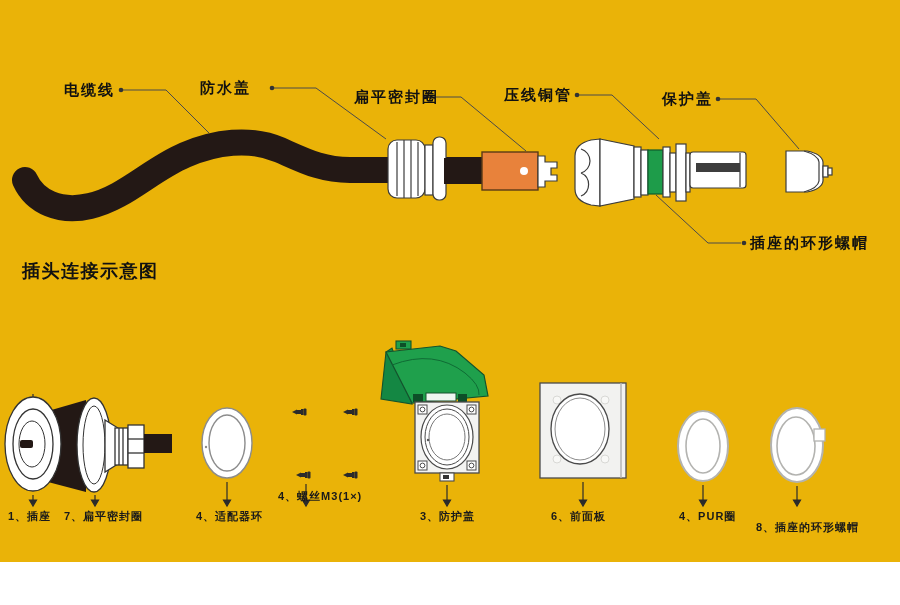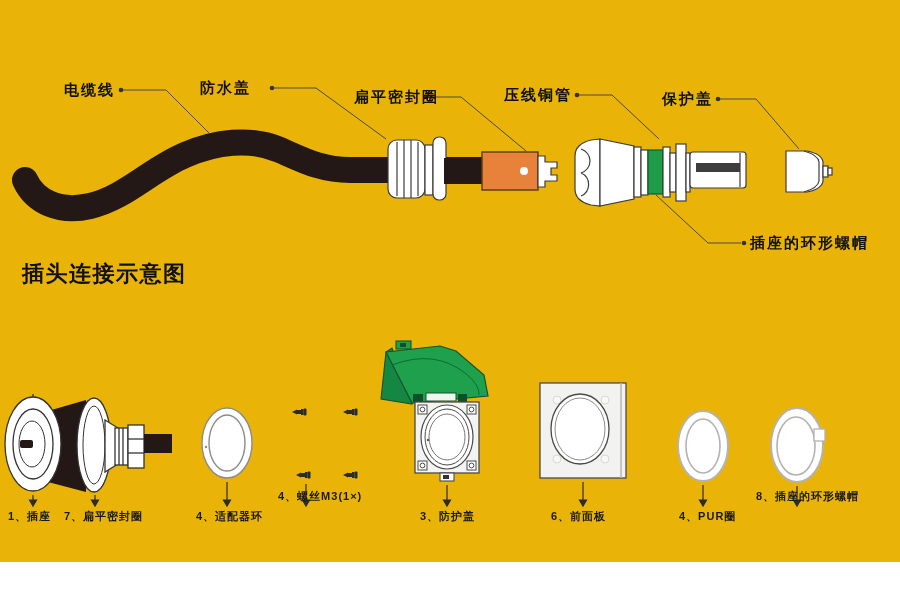--- a/index.html
+++ b/index.html
@@ -8,21 +8,21 @@
     font-family:"Liberation Sans","DejaVu Sans",sans-serif;
   }
   .art{position:absolute;left:0;top:0;}
   .lbl{
     position:absolute;white-space:nowrap;color:#111;
     font-size:15px;font-weight:600;line-height:1.1;letter-spacing:2px;
   }
   .lbl-sm{font-size:11px;font-weight:600;letter-spacing:1px;color:#1a1a1a;}
   .title{
     position:absolute;white-space:nowrap;color:#111;
-    font-size:22px;font-weight:700;letter-spacing:1.5px;
+    font-size:18px;font-weight:700;letter-spacing:1.5px;
   }
   .cable-stroke{stroke:var(--cable-black,#231815);}
   .cable-fill{fill:var(--cable-black,#231815);}
   .crimp-fill{fill:var(--crimp-orange,#E8823B);}
   .phase-fill{fill:var(--phase-green,#1E9C4A);}
   .lid-fill{fill:var(--lid-green,#1FA04C);}
 </style>
 </head>
 <body>
 
@@ -210,16 +210,16 @@
 
   <div class="title" style="left:22px;top:259px">插头连接示意图</div>
 
   <div class="lbl lbl-sm" style="left:8px;top:510px">1、插座</div>
   <div class="lbl lbl-sm" style="left:64px;top:510px">7、扁平密封圈</div>
   <div class="lbl lbl-sm" style="left:196px;top:510px">4、适配器环</div>
   <div class="lbl lbl-sm" style="left:278px;top:490px">4、螺丝M3(1×)</div>
   <div class="lbl lbl-sm" style="left:420px;top:510px">3、防护盖</div>
   <div class="lbl lbl-sm" style="left:551px;top:510px">6、前面板</div>
   <div class="lbl lbl-sm" style="left:679px;top:510px">4、PUR圈</div>
-  <div class="lbl lbl-sm" style="left:756px;top:490px">8、插座的环形螺帽</div>
+  <div class="lbl lbl-sm" style="left:756px;top:521px">8、插座的环形螺帽</div>
 
 
 </div>
 
 </body></html>

